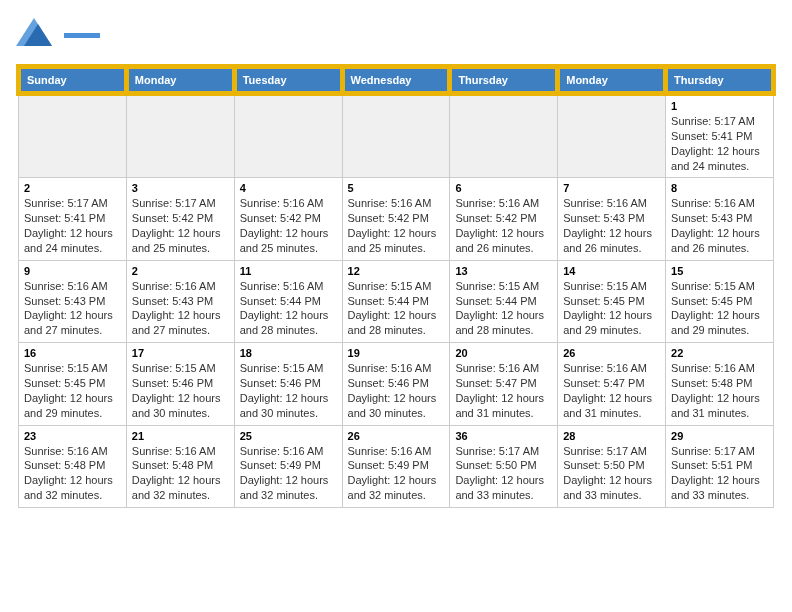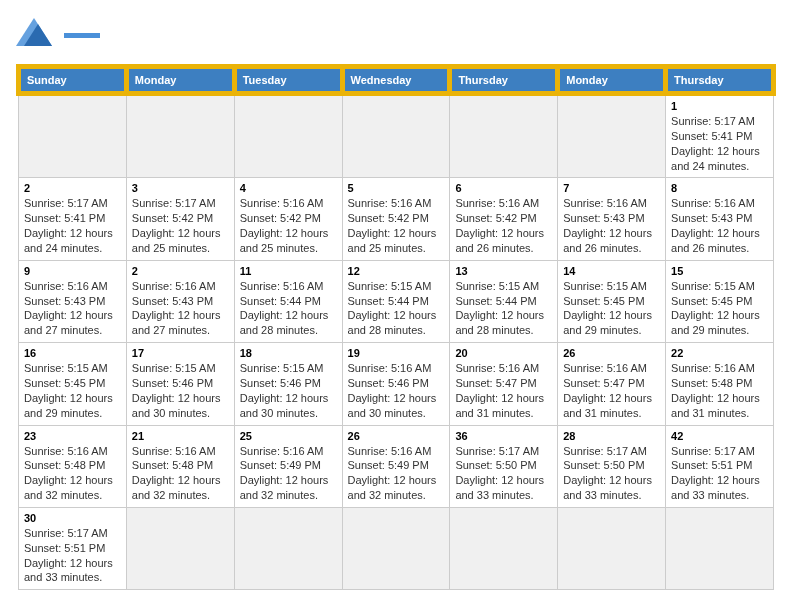--- a/index.html
+++ b/index.html
@@ -325,36 +325,21 @@
 and 33 minutes.</div>
         </td>
         <td>
           <span class="day-number">28</span>
           <div class="day-info" style="white-space: pre-line;">Sunrise: 5:17 AM
 Sunset: 5:50 PM
 Daylight: 12 hours
 and 33 minutes.</div>
         </td>
         <td>
-          <span class="day-number">42</span>
+          <span class="day-number">29</span>
           <div class="day-info" style="white-space: pre-line;">Sunrise: 5:17 AM
 Sunset: 5:51 PM
 Daylight: 12 hours
 and 33 minutes.</div>
         </td>
-      </tr>
-      <tr class="last-row">
-        <td>
-          <span class="day-number">30</span>
-          <div class="day-info" style="white-space: pre-line;">Sunrise: 5:17 AM
-Sunset: 5:51 PM
-Daylight: 12 hours
-and 33 minutes.</div>
-        </td>
-        <td class="empty"></td>
-        <td class="empty"></td>
-        <td class="empty"></td>
-        <td class="empty"></td>
-        <td class="empty"></td>
-        <td class="empty"></td>
       </tr>
     </tbody>
 </table>
 
 </body></html>

